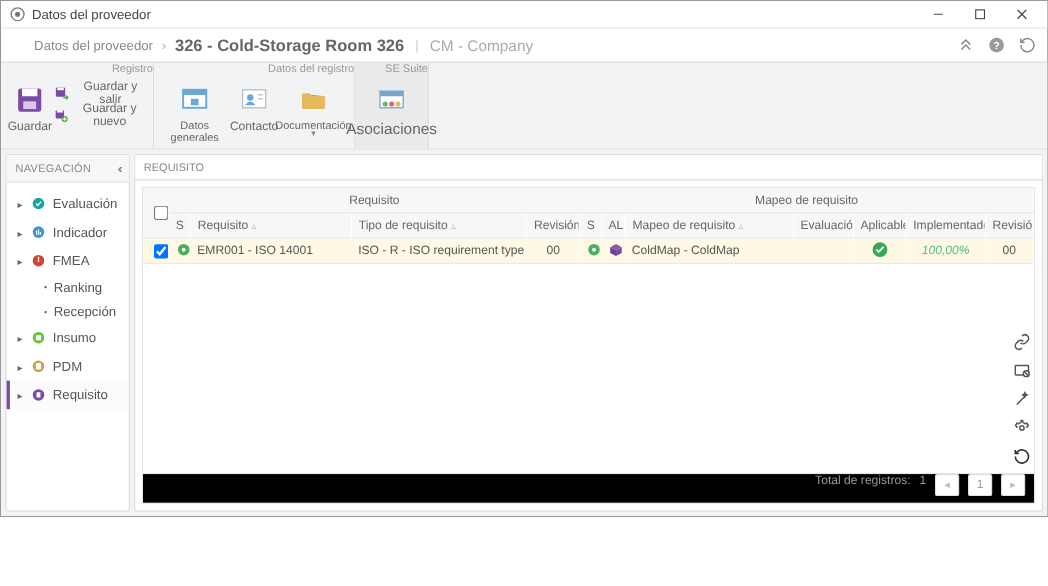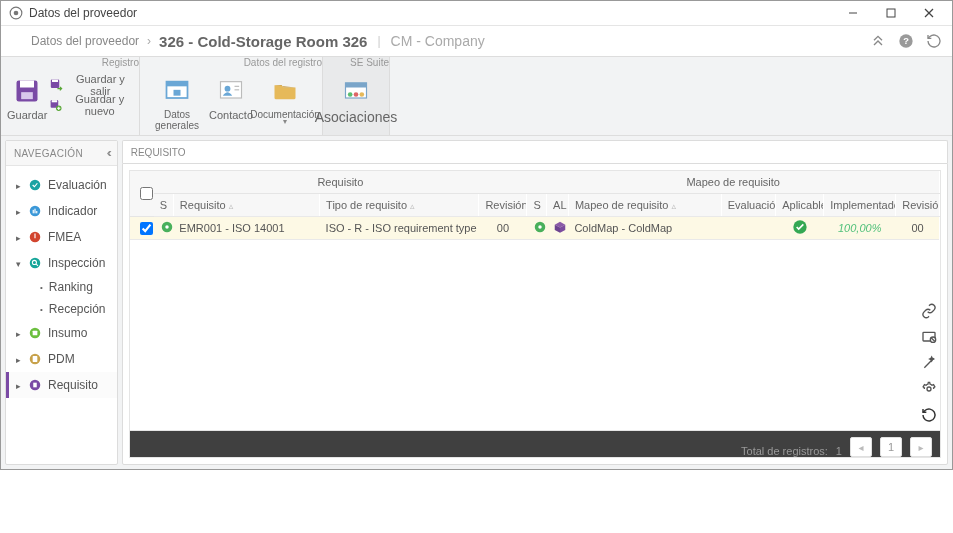--- a/index.html
+++ b/index.html
@@ -64,21 +64,21 @@
   table.grid thead tr.cols th { border-right:1px solid transparent; }
   .sort { color:#bbb; font-size:9px; margin-left:3px; }
   .row-sel { background:#fdf9e5;margin-top:16px; }
   .chk { width:13px; height:13px; }
   .center { text-align:center !important; }
   .impl { color:#52c17b; text-align:center !important;font-style:italic; }
 
   .side-tools { position:absolute; right:2px; top:132px; width:18px; display:flex; flex-direction:column; gap:10px; align-items:center; color:#555; }
   .side-tools .tic { width:16px; height:16px; }
 
-  .pager { height:26px; border-top:1px solid #e5e5e5; background:#404040; display:flex; align-items:flex-end; justify-content:flex-end; padding:0 8px; font-size:11px; color:#999; gap:8px; }
+  .pager { height:26px; border-top:1px solid #e5e5e5; background:#000000; display:flex; align-items:flex-start; justify-content:flex-end; padding:0 8px; font-size:11px; color:#999; gap:8px; }
   .pg-btn { width:20px; height:18px; border:1px solid #e0e0e0; background:#fff; color:#bbb; display:flex; align-items:center; justify-content:center; border-radius:2px; font-size:10px;}
   .pg-num { width:20px; height:18px; border:1px solid #e0e0e0; background:#fff; color:#999; display:flex; align-items:center; justify-content:center; border-radius:2px; font-size:11px;}
 </style>
 </head>
 <body>
 
 <div class="win">
 
   <div class="titlebar">
     <svg class="app-icon" viewBox="0 0 24 24">
@@ -238,29 +238,20 @@
             </svg>
           <span>Indicador</span>
         </div>
         <div class="nav-item">
           <span class="caret right"></span>
           <svg class="nic" viewBox="0 0 24 24">
               <circle cx="12" cy="12" r="9" fill="#d2452f"></circle>
               <path d="M12 6v8M12 18h.01" stroke="#fff" stroke-width="2"></path>
             </svg>
           <span>FMEA</span>
-        </div>
-        <div class="nav-item">
-          <span class="caret down"></span>
-          <svg class="nic" viewBox="0 0 24 24">
-              <circle cx="12" cy="12" r="9" fill="#17a69a"></circle>
-              <circle cx="11" cy="11" r="3.5" fill="none" stroke="#fff" stroke-width="1.8"></circle>
-              <line x1="14" y1="14" x2="17" y2="17" stroke="#fff" stroke-width="1.8"></line>
-            </svg>
-          <span>Inspección</span>
         </div>
         <div class="nav-sub">
           <span>Ranking</span>
         </div>
         <div class="nav-sub">
           <span>Recepción</span>
         </div>
         <div class="nav-item">
           <span class="caret right"></span>
           <svg class="nic" viewBox="0 0 24 24">

